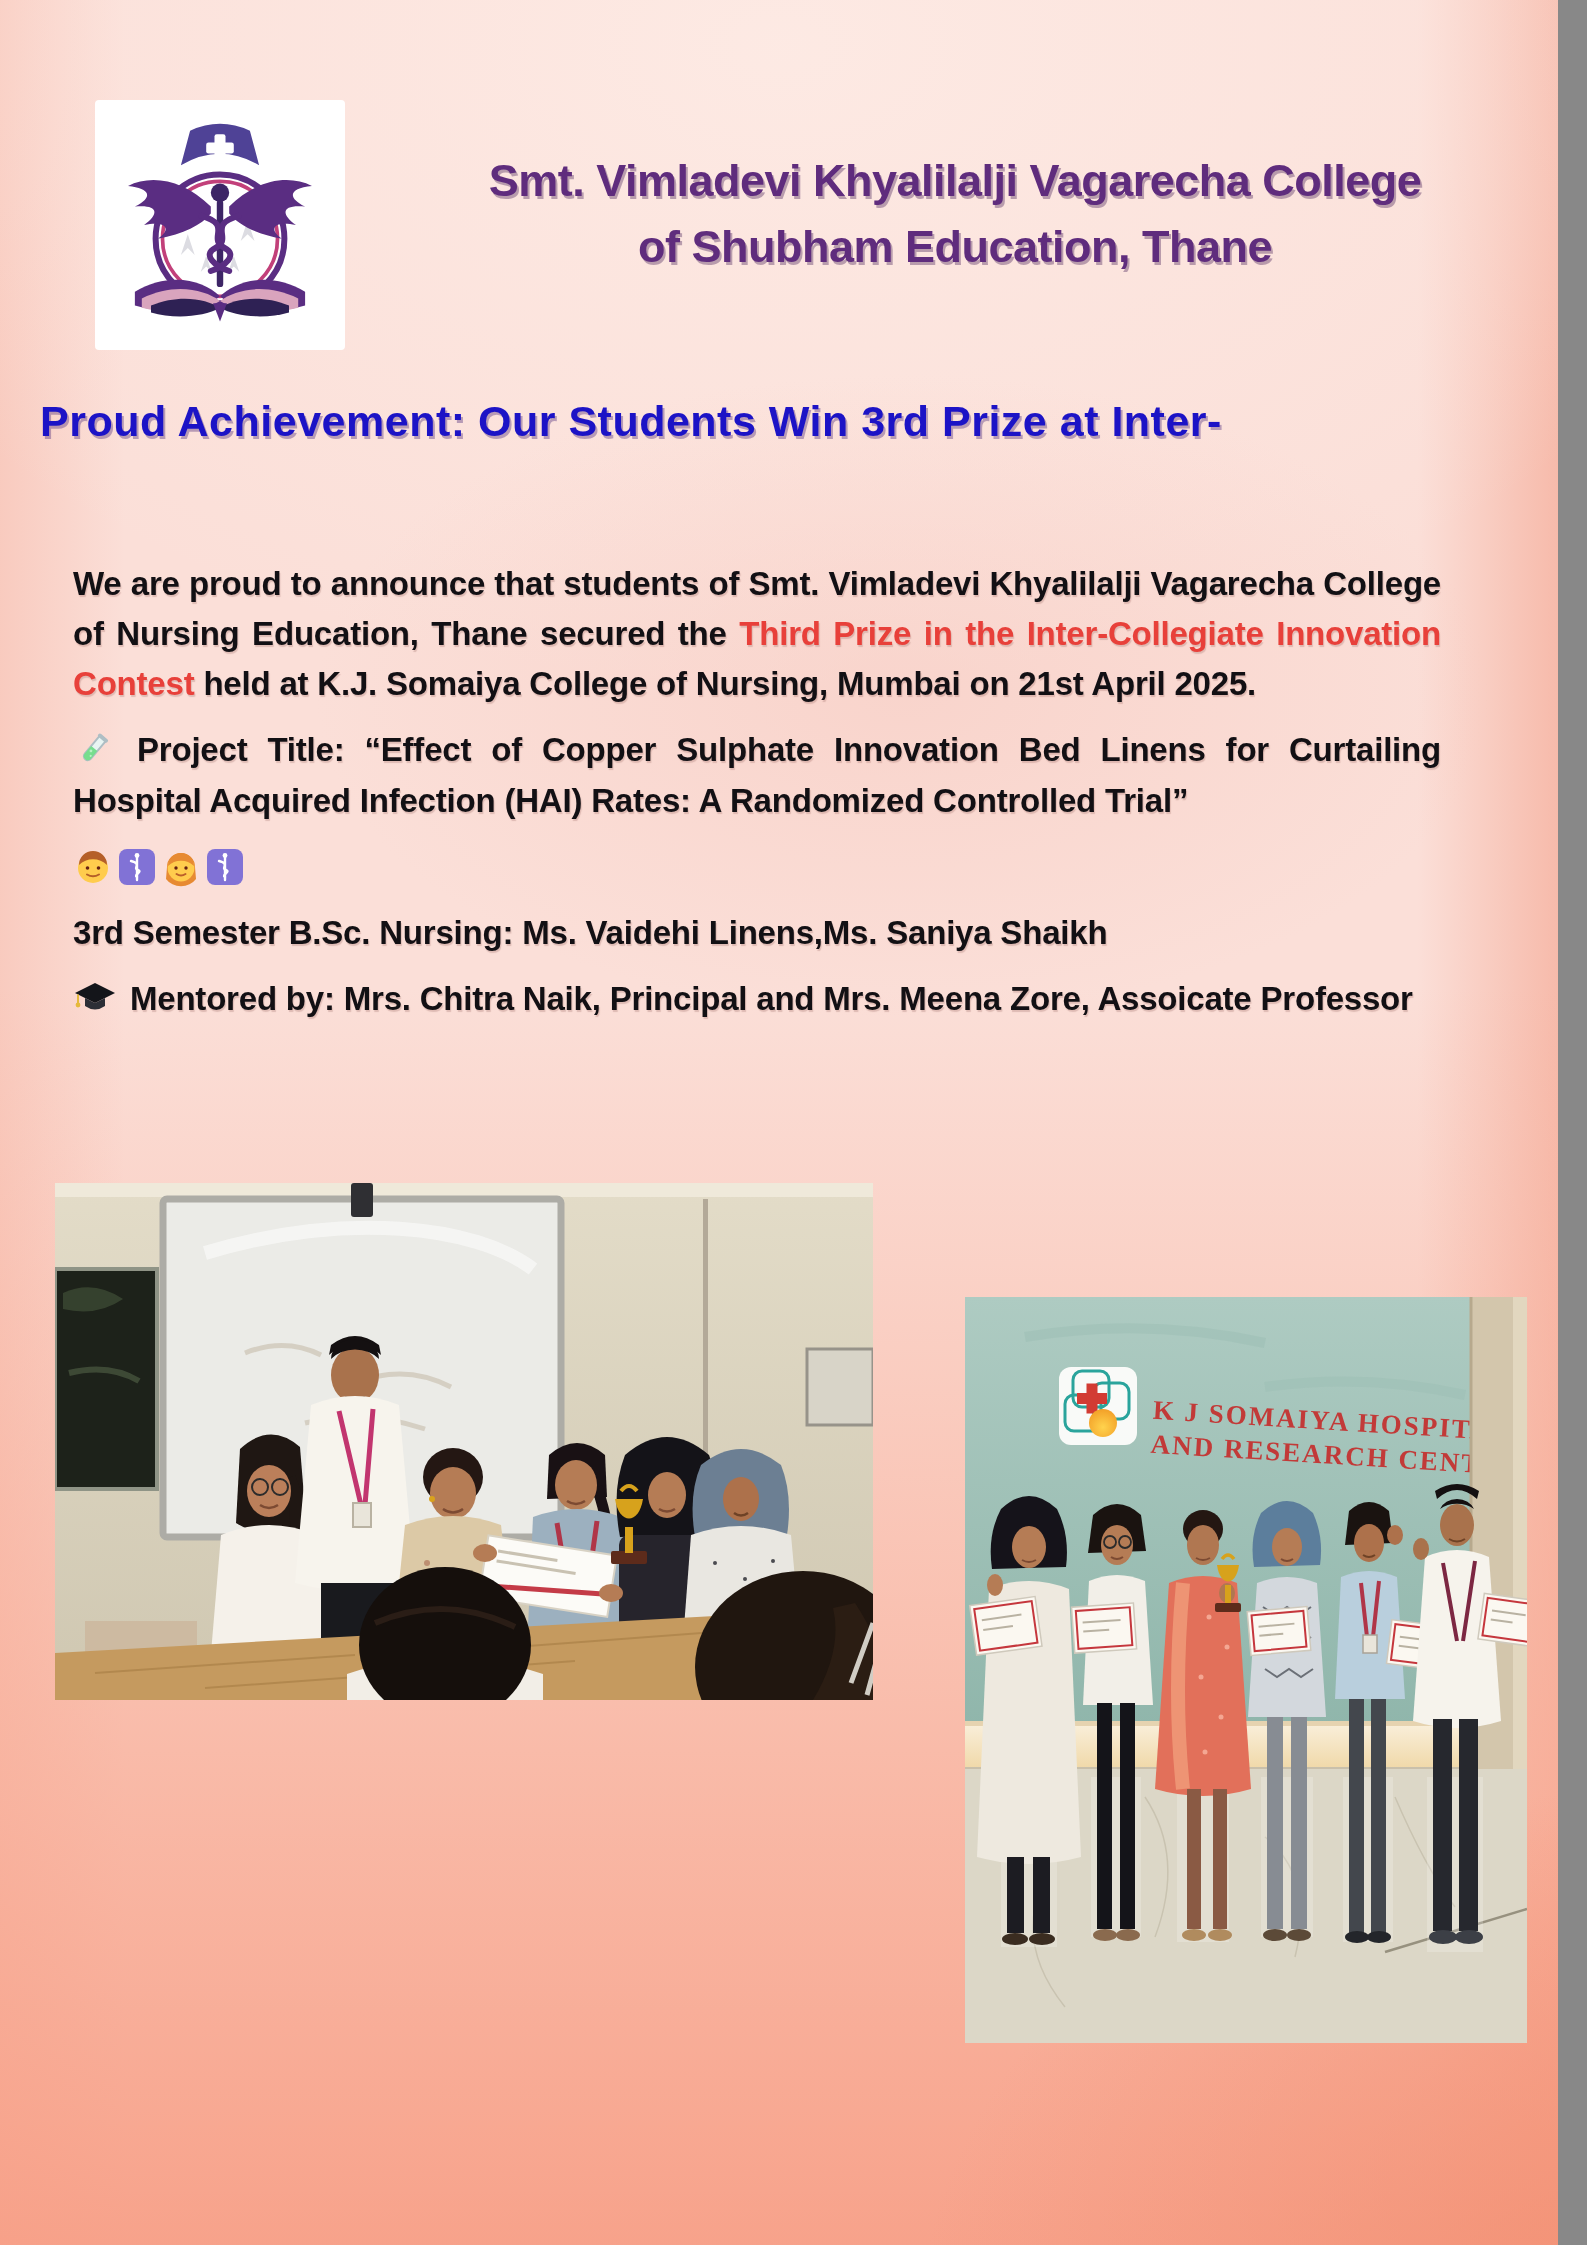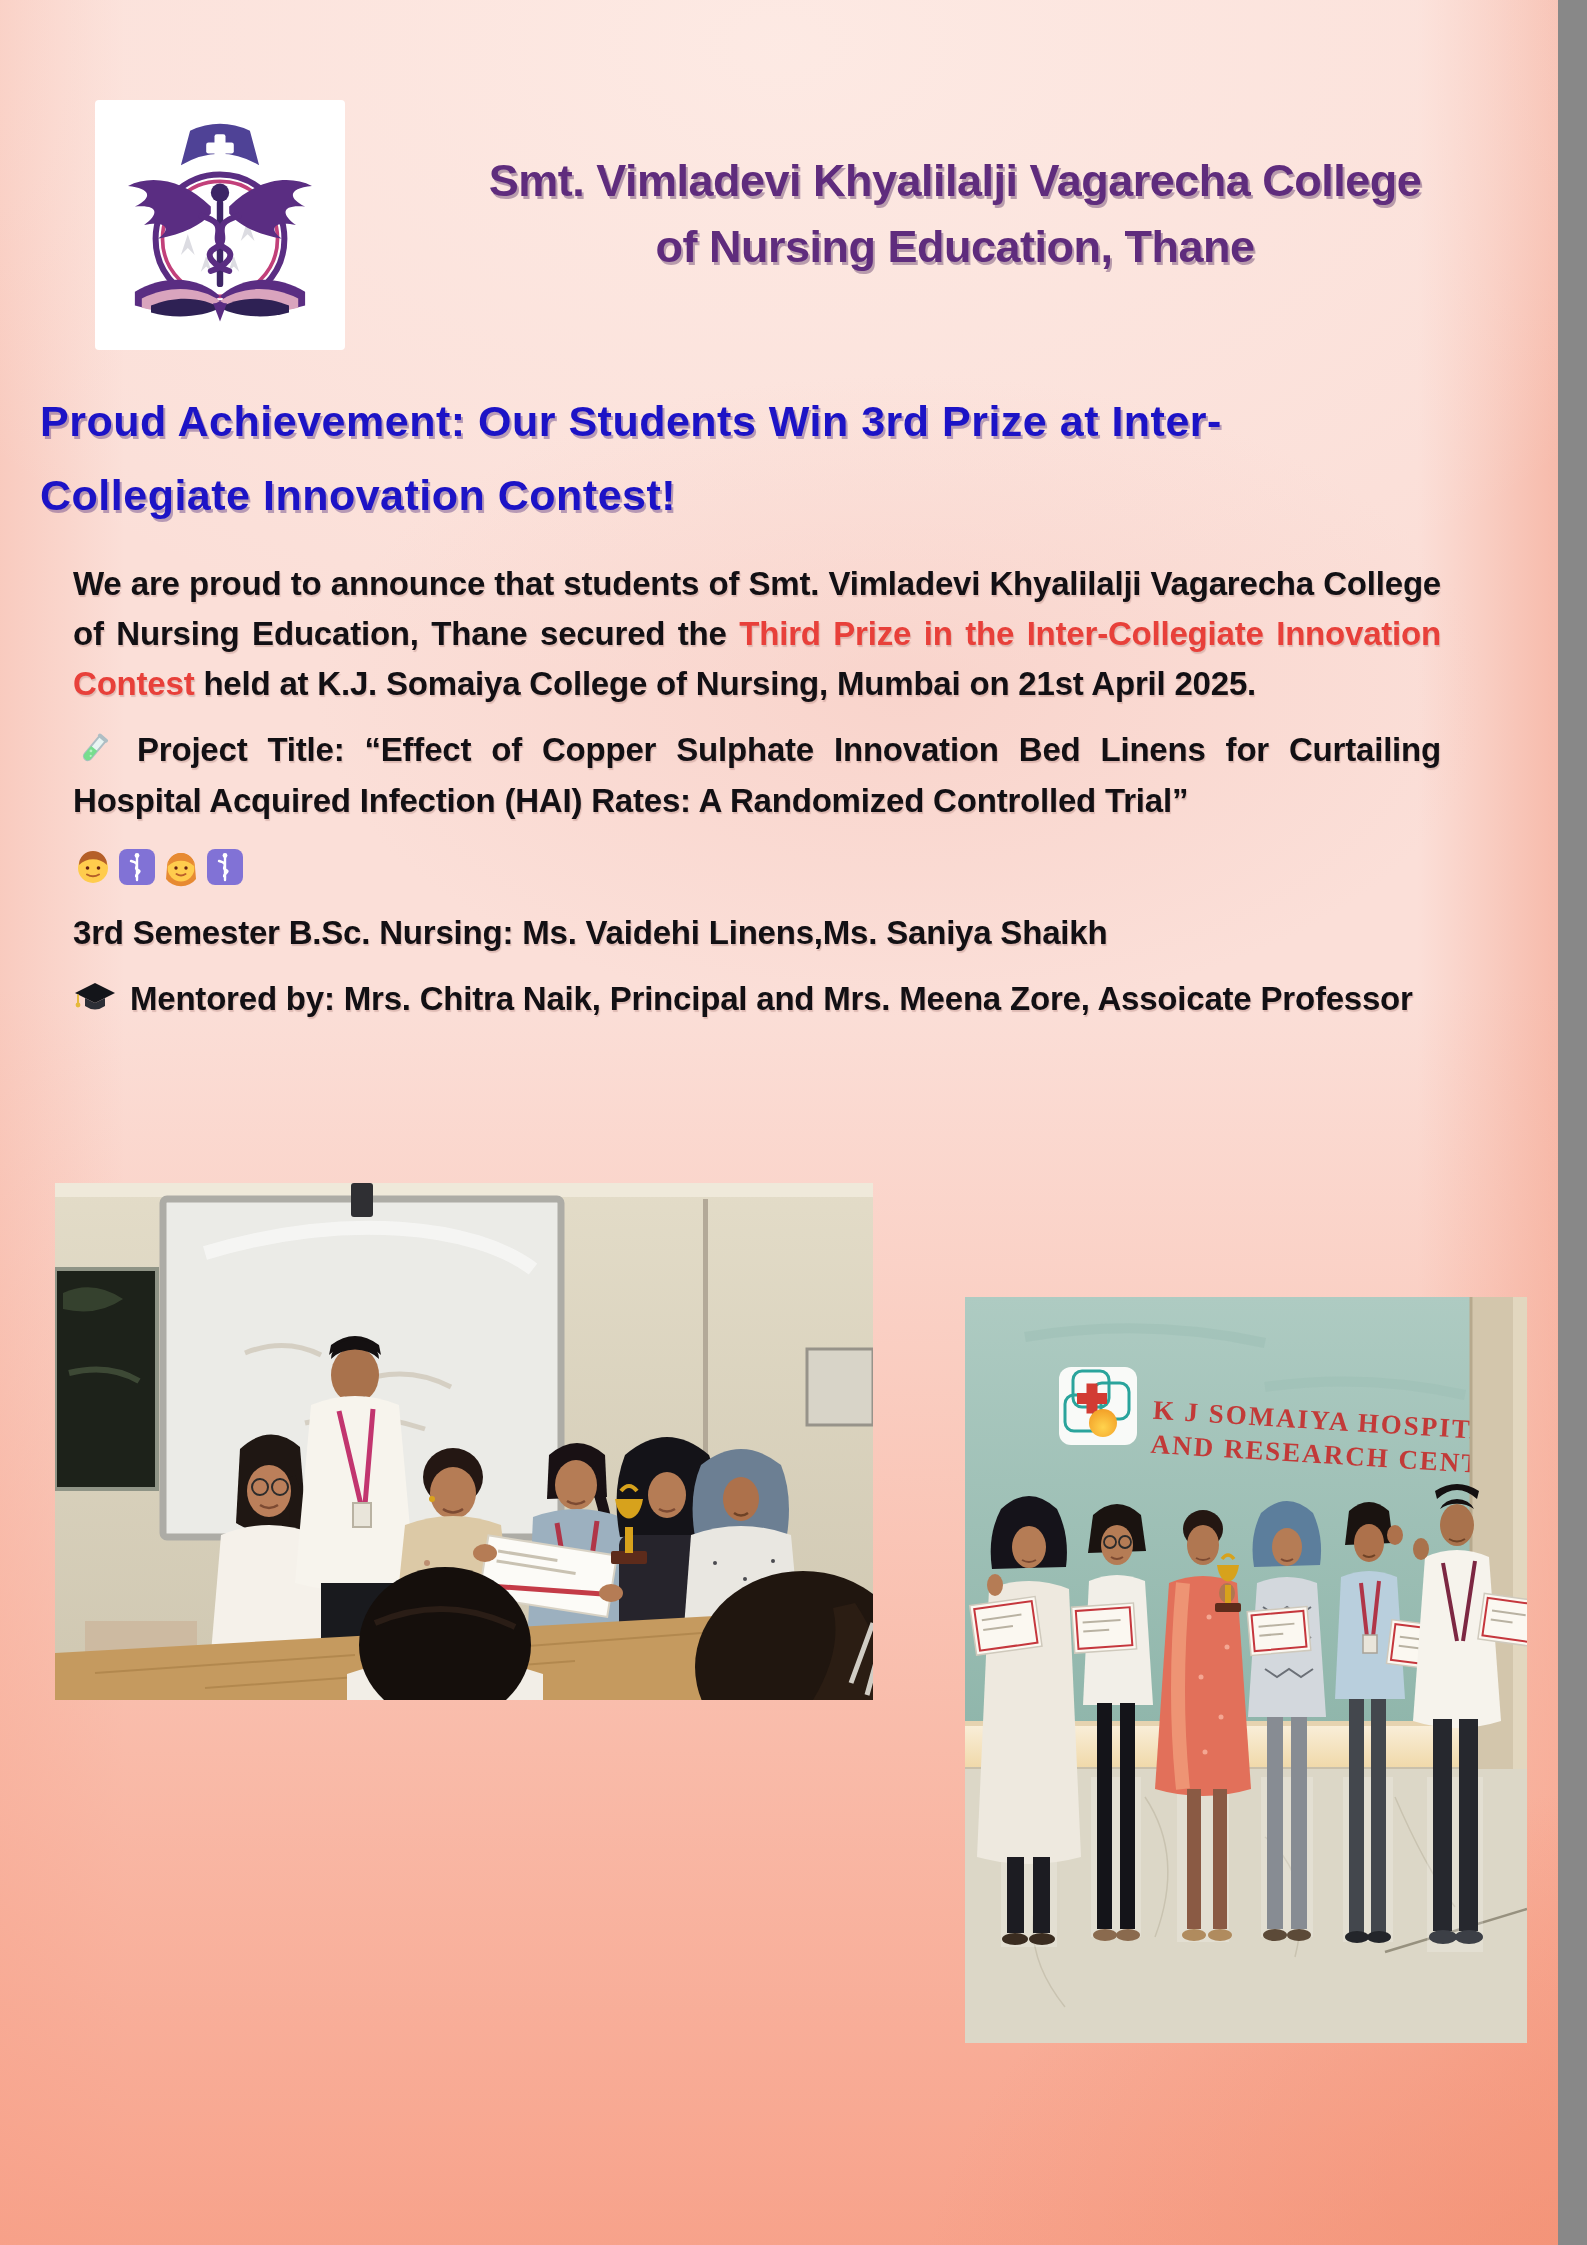--- a/index.html
+++ b/index.html
@@ -91,26 +91,25 @@
         <path d="M84,82 C70,75 57,78 50,83 C58,88 72,89 84,86 Z" fill="#d9a4bd"></path>
         <path d="M20,85 C32,80 44,82 50,86 C43,90 30,91 20,88 Z" fill="#2e2154"></path>
         <path d="M80,85 C68,80 56,82 50,86 C57,90 70,91 80,88 Z" fill="#2e2154"></path>
         <path d="M47,84 L50,92 L53,84 Z" fill="#5a2d82"></path>
       </g>
     </svg>
   </div>
 
   <div class="college-title">
     <div>Smt. Vimladevi Khyalilalji Vagarecha College</div>
-    <div>of Nursing Education, Thane</div>
+    <div>of Shubham Education, Thane</div>
   </div>
 
   <div class="headline">
     <div>Proud Achievement: Our Students Win 3rd Prize at Inter-</div>
-    <div>Collegiate Innovation Contest!</div>
   </div>
 
   <div class="article">
     <p><span>We are proud to announce that students of Smt. Vimladevi Khyalilalji Vagarecha College of Nursing Education, Thane secured the </span><span class="hl">Third Prize in the Inter-Collegiate Innovation Contest</span><span> held at K.J. Somaiya College of Nursing, Mumbai on 21st April 2025.</span></p>
 
     <p><span class="em-ic"><svg width="40" height="40" viewBox="0 0 40 40">
             <g transform="rotate(40 20 20)">
               <path d="M16,4 h8 v24 a4,4 0 0 1 -8,0 Z" fill="#e8f4f2" stroke="#aebec4" stroke-width="2"></path>
               <path d="M16,18 h8 v10 a4,4 0 0 1 -8,0 Z" fill="#77dd8e"></path>
               <rect x="14" y="2.5" width="12" height="4" rx="2" fill="#aebec4"></rect>

